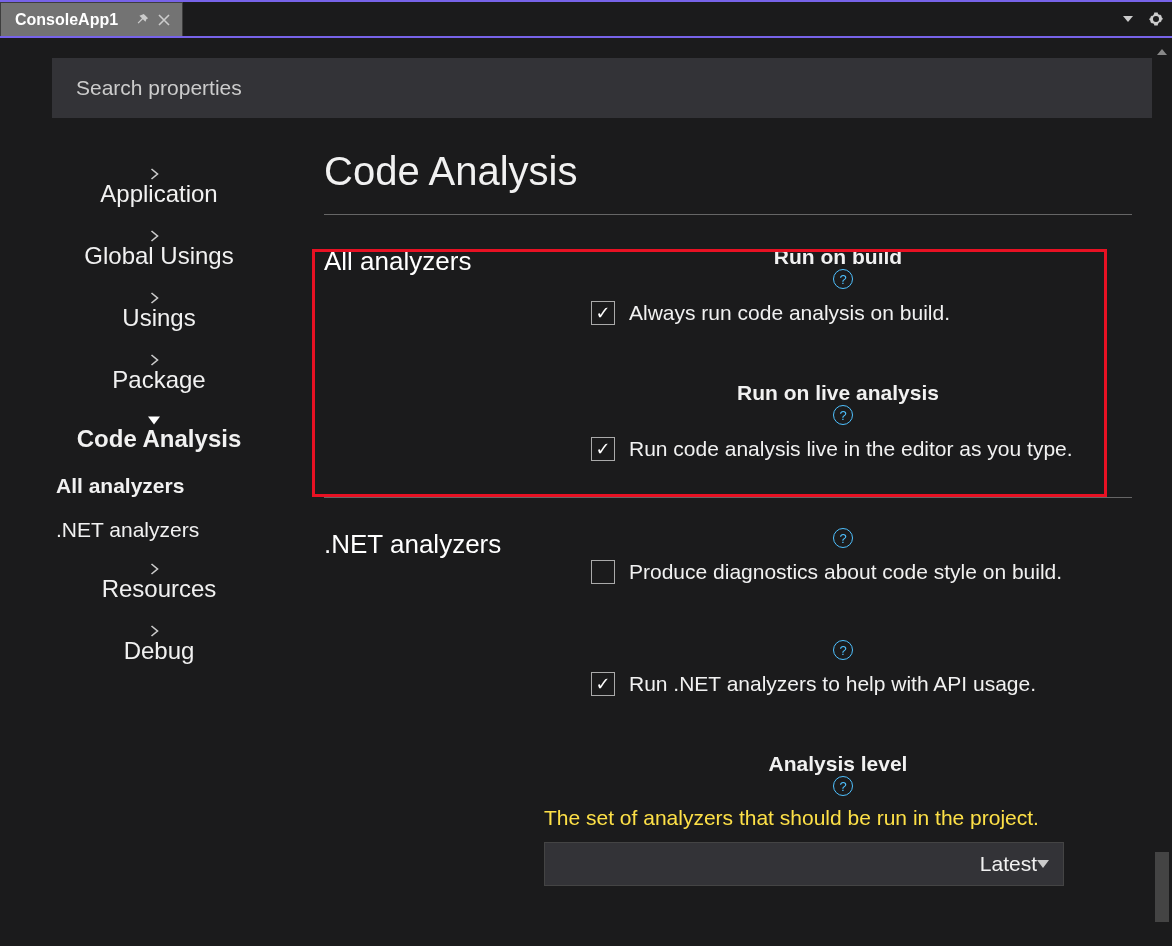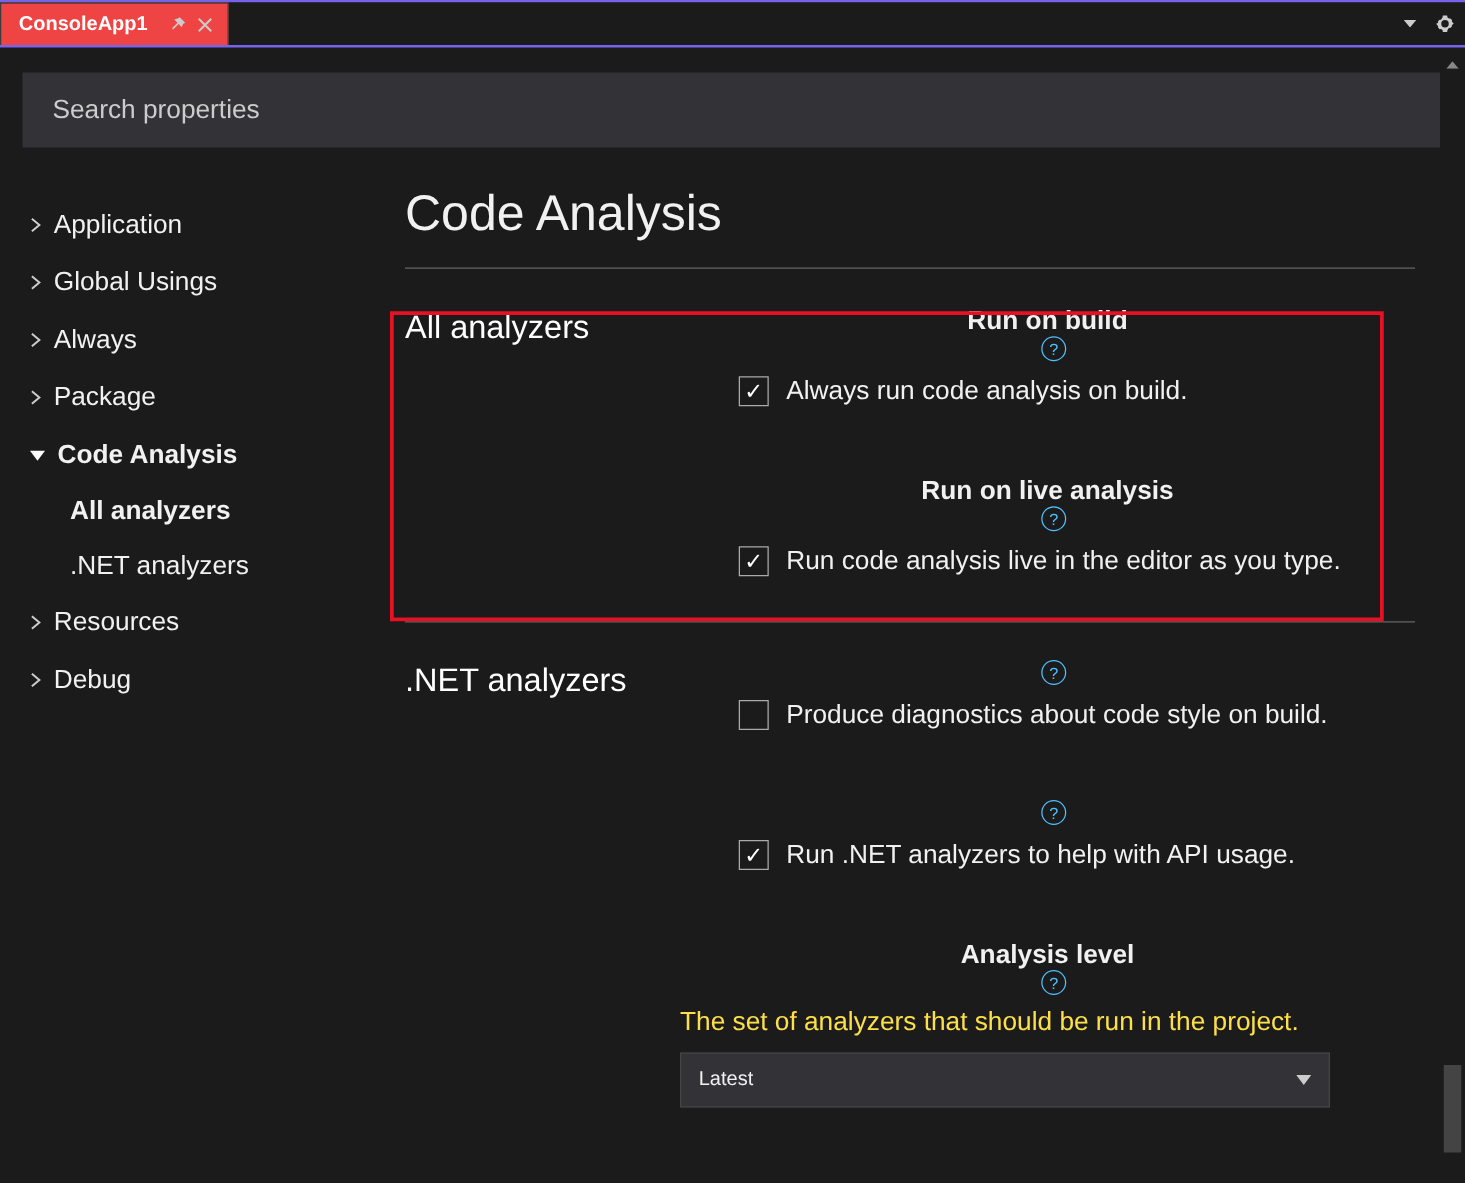--- a/index.html
+++ b/index.html
@@ -16,43 +16,43 @@
   .tab-bar {
     height: 36px;
     display: flex; align-items: center;
     background: #1b1b1c;
     border-bottom: 2px solid #7763e9;
   }
   .tab {
     display: flex; align-items: center;
     height: 100%;
     padding: 0 10px 0 14px;
-    background: #ef4444;
+    background: #737373;
     border: 1px solid #3d3d3d;
     border-bottom: none;
   }
   .tab-title { font-size: 16px; color: #ffffff; margin-right: 10px; font-weight: 600; }
   .tab-icon { width: 16px; height: 16px; display:flex; align-items:center; justify-content:center; margin-left: 6px; }
   .tab-bar-spacer { flex: 1; }
   .titlebar-btn { width: 24px; height:24px; display:flex; align-items:center; justify-content:center; margin-right:4px; }
   
-  .search-wrap { padding: 20px 18px 11px 18px; }
+  .search-wrap { padding: 20px 18px 11px 18px; margin-left: 34px; }
   .search {
     height: 60px; width: 100%;
     background: #333337;
     border: none;
     padding: 0 24px;
     font-size: 21px;
     color: #f1f1f1;
   }
   .search::placeholder { color: #cccccc; }
   
   .body { display:flex; height: calc(946px - 38px - 80px); }
   .sidebar { width: 300px; padding: 28px 0 0 18px; }
-  .nav-item { display:flex; align-items:center; padding: 11px 6px; font-size:21px; color:#f1f1f1; }
+  .nav-item { display:flex; align-items:center; padding: 11px 6px; font-size:24px; color:#f1f1f1;flex-direction:column; }
   .nav-item .caret { margin-right: 10px; }
   .nav-item.bold { font-weight:700; }
   .nav-sub { padding-left: 38px; font-size:21px; padding-top:10px; padding-bottom:10px; }
   .nav-sub.bold { font-weight:700; }
   
   .main { flex:1; padding: 20px 40px 0 24px; position:relative; }
   .page-title { font-size: 40px; font-weight: 300; padding-bottom: 14px; }
   .hr { border: none; border-bottom: 1px solid #666; margin-top: 6px; }
   .section { display:flex; padding-top: 30px; }
   .section-label { width: 220px; font-size: 26px; color:#fff; font-weight:400; line-height:1.3; }
@@ -62,22 +62,22 @@
   .setting-title { font-size:21px; font-weight:700; display:flex; align-items:center;flex-direction:column; }
   .help { width:20px; height:20px; border:1.5px solid #4fc1ff; border-radius:50%; display:inline-flex; align-items:center; justify-content:center; font-size:13px; color:#4fc1ff; margin-left:10px; font-weight:400; }
   .check-row { display:flex; align-items:center; margin-top:12px;padding-left:47px; }
   .checkbox { width:24px; height:24px; border:1.5px solid #aaa; margin-right:14px; display:flex; align-items:center; justify-content:center; }
   .checkbox.checked::after { content:"✓"; font-size:18px; color:#fff; }
   .check-label { font-size:21px; }
   .desc { font-size:21px; color:#fde047; margin-top:10px; }
   .select {
     margin-top:12px; height:44px; width:520px;
     background:#333337; border:1px solid #444;
-    display:flex; align-items:center; justify-content:space-between;
-    padding: 0 14px; font-size:16px;
+    display:flex; align-items:center; justify-content:flex-end;
+    padding: 0 14px; font-size:21px;
   }
   .highlight-box {
     position:absolute;
     border: 3px solid #e81123;
     left: 312px; top: 249px;
     width: 795px; height: 248px;
     pointer-events: none;
   }
   .scrollbar {
     position:absolute; right:0; top:42px; bottom:0; width:20px;
@@ -146,21 +146,21 @@
           </svg>
         </span>
       <span>Global Usings</span>
     </div>
     <div class="nav-item">
       <span class="caret">
           <svg width="9" height="12" viewBox="0 0 8 12">
             <path fill="none" stroke="#ccc" stroke-width="1.6" d="M1 1l6 5-6 5"></path>
           </svg>
         </span>
-      <span>Always</span>
+      <span>Usings</span>
     </div>
     <div class="nav-item">
       <span class="caret">
           <svg width="9" height="12" viewBox="0 0 8 12">
             <path fill="none" stroke="#ccc" stroke-width="1.6" d="M1 1l6 5-6 5"></path>
           </svg>
         </span>
       <span>Package</span>
     </div>
     <div class="nav-item bold">

